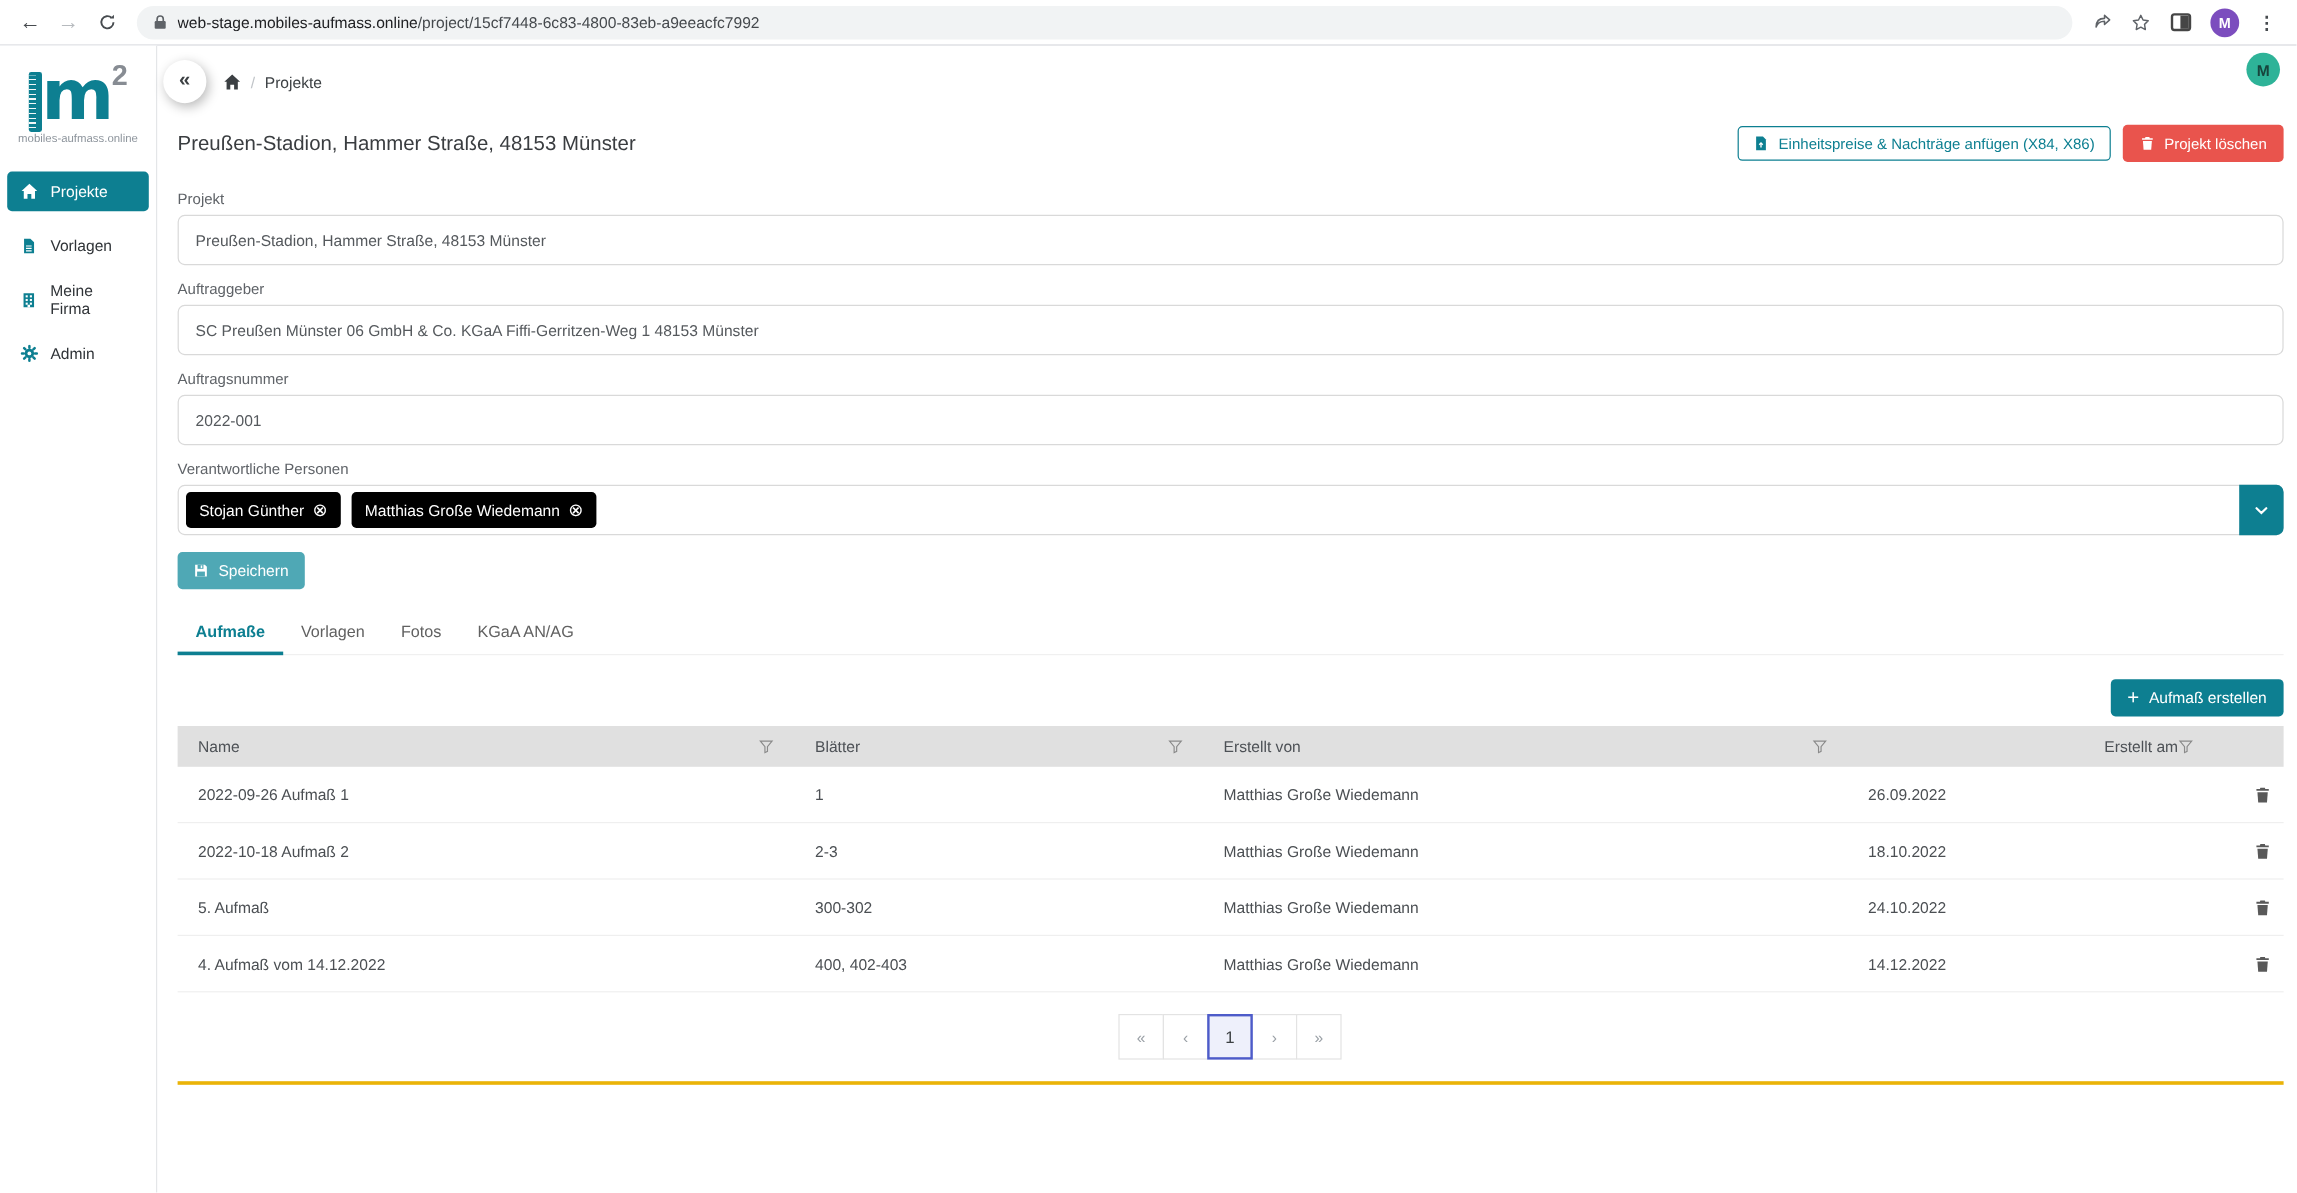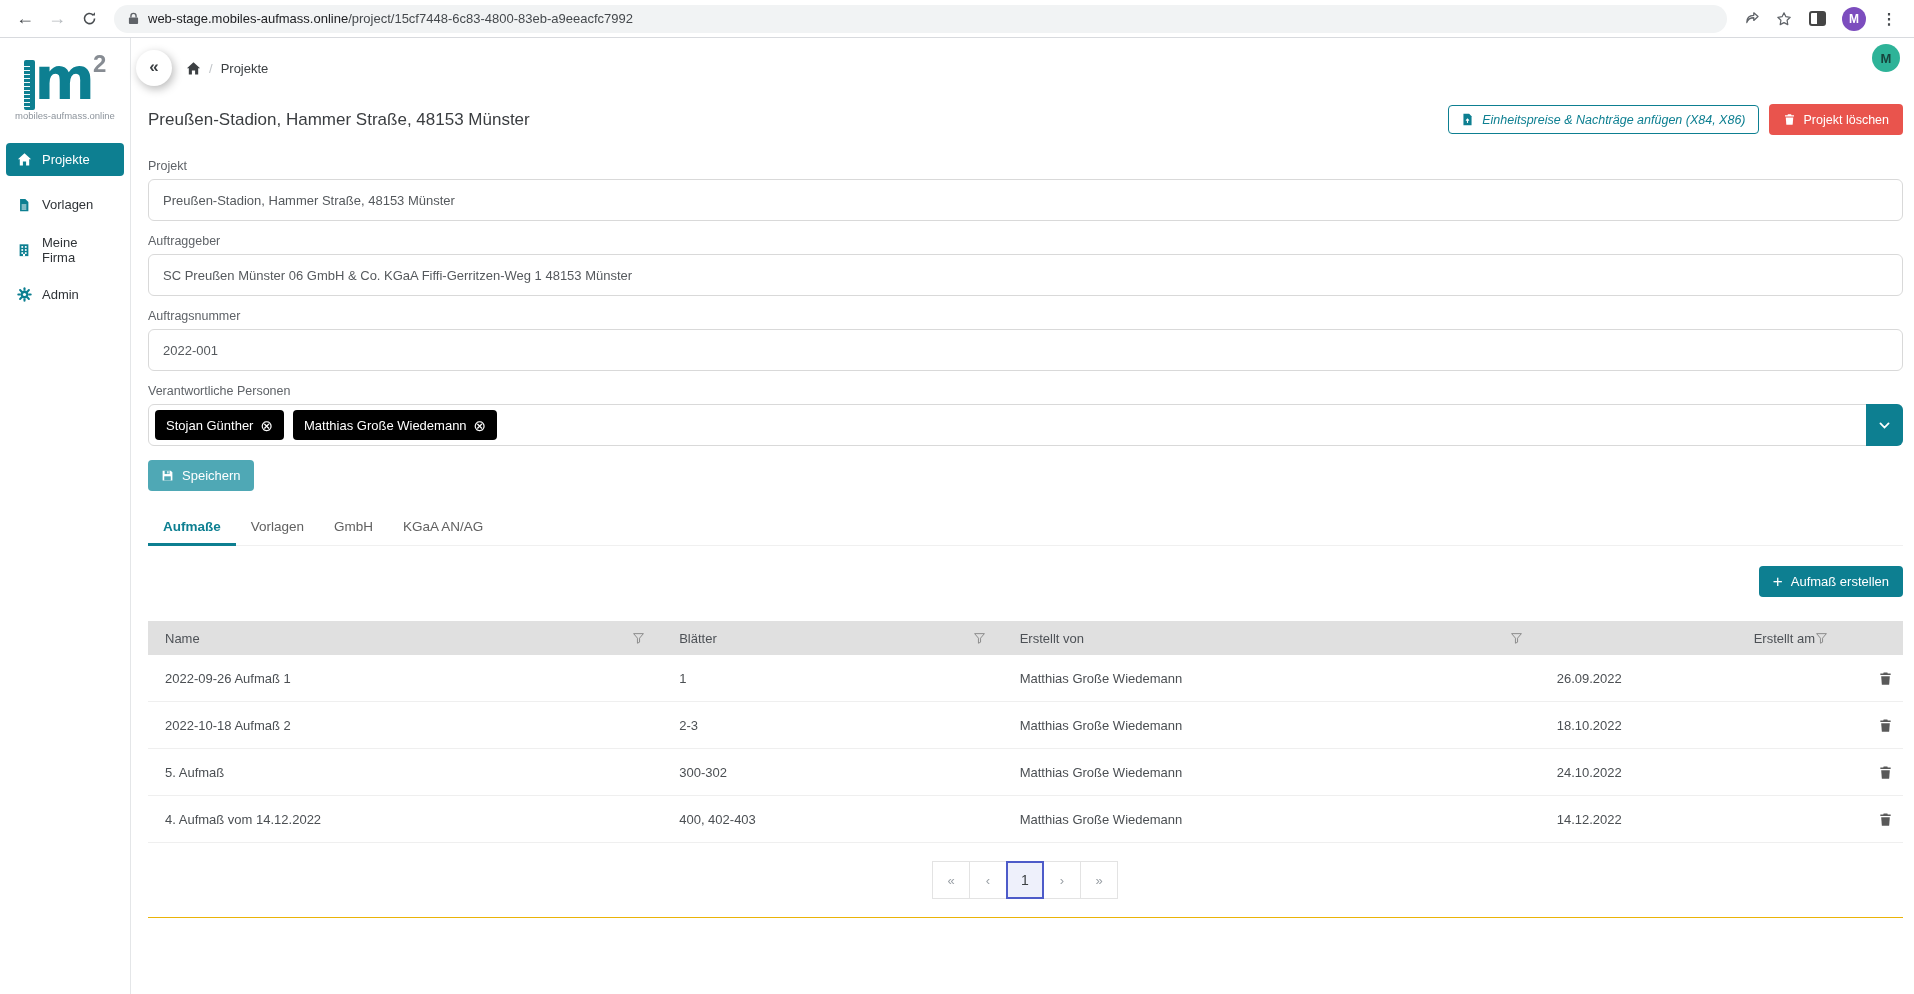--- a/index.html
+++ b/index.html
@@ -41,21 +41,21 @@
   .collapse-btn { width:36px; height:36px; border-radius:50%; background:#fff; border:none; box-shadow:2px 3px 10px rgba(0,0,0,.28); font-size:17px; font-weight:700; color:#3c4043; cursor:pointer; margin-left:-12px; display:flex; align-items:center; justify-content:center; padding-bottom:2px; }
   .crumb-home { margin-left:14px; color:#3c4043; display:flex; cursor:pointer; }
   .crumb-sep { margin:0 8px; color:#c0c4c8; font-size:13px; }
   .crumb { font-size:13px; color:#3c4043; cursor:pointer; }
   .user-avatar { position:absolute; top:6px; right:14px; width:28px; height:28px; border-radius:50%; background:#2eb398; color:#17453d; font-size:13px; font-weight:700; display:flex; align-items:center; justify-content:center; cursor:pointer; }
 
   
   .title-row { display:flex; align-items:center; margin-top:18px; }
   .page-title { font-size:17px; font-weight:400; color:#3a3d40; }
   .title-actions { margin-left:auto; display:flex; align-items:center; gap:10px; }
-  .btn-outline { display:flex; align-items:center; gap:8px; height:29px; padding:0 12px; background:#fff; border:1px solid #0d7f91; border-radius:4px; color:#0d7f91; font-size:12.5px; cursor:pointer; font-family:inherit;font-style:italic; }
+  .btn-outline { display:flex; align-items:center; gap:8px; height:29px; padding:0 12px; background:#fff; border:1px solid #0d7f91; border-radius:4px; color:#0d7f91; font-size:12.5px; cursor:pointer; font-family:inherit; }
   .btn-danger { display:flex; align-items:center; gap:8px; height:31px; padding:0 14px; background:#e9544d; border:none; border-radius:4px; color:#fff; font-size:12.5px; cursor:pointer; font-family:Liberation Sans, sans-serif; }
 
   
   .form-grid { display:grid; grid-template-columns:1fr; column-gap:28px; row-gap:13px; margin-top:24px; }
   .field label { display:block; font-size:12.5px; color:#5f6368; margin-bottom:6px; }
   .input { width:100%; height:42px; border:1px solid #d9d9d9; border-radius:6px; padding:0 14px; font-size:13px; color:#55595d; font-family:inherit; background:#fff; outline:none; }
   .multiselect { position:relative; height:42px; border:1px solid #d9d9d9; border-radius:6px; display:flex; align-items:center; gap:9px; padding:0 44px 0 6px; background:#fff; cursor:pointer; }
   .chip { display:flex; align-items:center; gap:7px; background:#000000; color:#fff; height:30px; border-radius:4px; padding:0 11px; font-size:13px; white-space:nowrap; }
   .chip-x { font-size:15px; line-height:1; cursor:pointer; }
   .ms-btn { position:absolute; top:-1px; right:-1px; bottom:-1px; width:37px; background:#0d7f91; border-radius:0 6px 6px 0; display:flex; align-items:center; justify-content:center; }
@@ -65,21 +65,21 @@
   .tabs { display:flex; margin-top:28px; border-bottom:1px solid #f0f0f0; }
   .tab { padding:0 15px 11px; font-size:13.5px; color:#616161; position:relative; cursor:pointer; }
   .tab.active { color:#0d7f91; font-weight:700; }
   .tab.active::after { content:""; position:absolute; left:0; right:0; bottom:-1px; height:3px; background:#0d7f91; }
 
   .create-row { display:flex; justify-content:flex-end; margin-top:20px; }
   .btn-create { display:flex; align-items:center; gap:8px; height:31px; padding:0 14px; background:#0d7f91; color:#fff; border:none; border-radius:4px; font-size:13px; cursor:pointer; font-family:inherit; }
   .btn-create .plus { font-size:17px; line-height:1; font-weight:400; }
 
   
-  .list-card { margin-top:24px; border-bottom:1px solid #eab308; padding-bottom:18px; }
+  .list-card { margin-top:8px; border-bottom:3px solid #eab308; padding-bottom:18px; }
   .thead { display:flex; align-items:center; height:34px; background:#e0e0e0; font-size:13px; color:#4d5156; }
   .th { display:flex; align-items:center; justify-content:space-between; padding:0 17px; height:100%; }
   .tr { display:flex; align-items:center; height:47px; border-bottom:1px solid #efefef; font-size:13px; color:#4b4f53; cursor:pointer; }
   .td { padding:0 17px; white-space:nowrap; overflow:hidden; }
   .col-name { flex:0 0 29.3%; } .col-blaetter { flex:0 0 19.4%; } .col-von { flex:0 0 30.6%; } .col-am { flex:0 0 17.4%;justify-content:flex-end; }
   .col-actions { flex:1; display:flex; justify-content:flex-end; padding-right:10px; }
   .funnel { display:flex; cursor:pointer; }
   .row-trash { display:flex; cursor:pointer; }
 
   
@@ -283,21 +283,21 @@
               <rect x="7.7" y="2.7" width="1.6" height="2.8" fill="#fff"></rect>
               <rect x="4" y="9" width="8" height="5" fill="#4fa8b5"></rect>
             </svg>
           </span>
         <span>Speichern</span>
       </button>
 
       <div class="tabs">
         <div class="tab active">Aufmaße</div>
         <div class="tab">Vorlagen</div>
-        <div class="tab">GmbH</div>
+        <div class="tab">Fotos</div>
         <div class="tab">KGaA AN/AG</div>
       </div>
 
       <div class="create-row">
         <button class="btn-create">
           <span class="plus">+</span>
           <span>Aufmaß erstellen</span>
         </button>
       </div>
 

